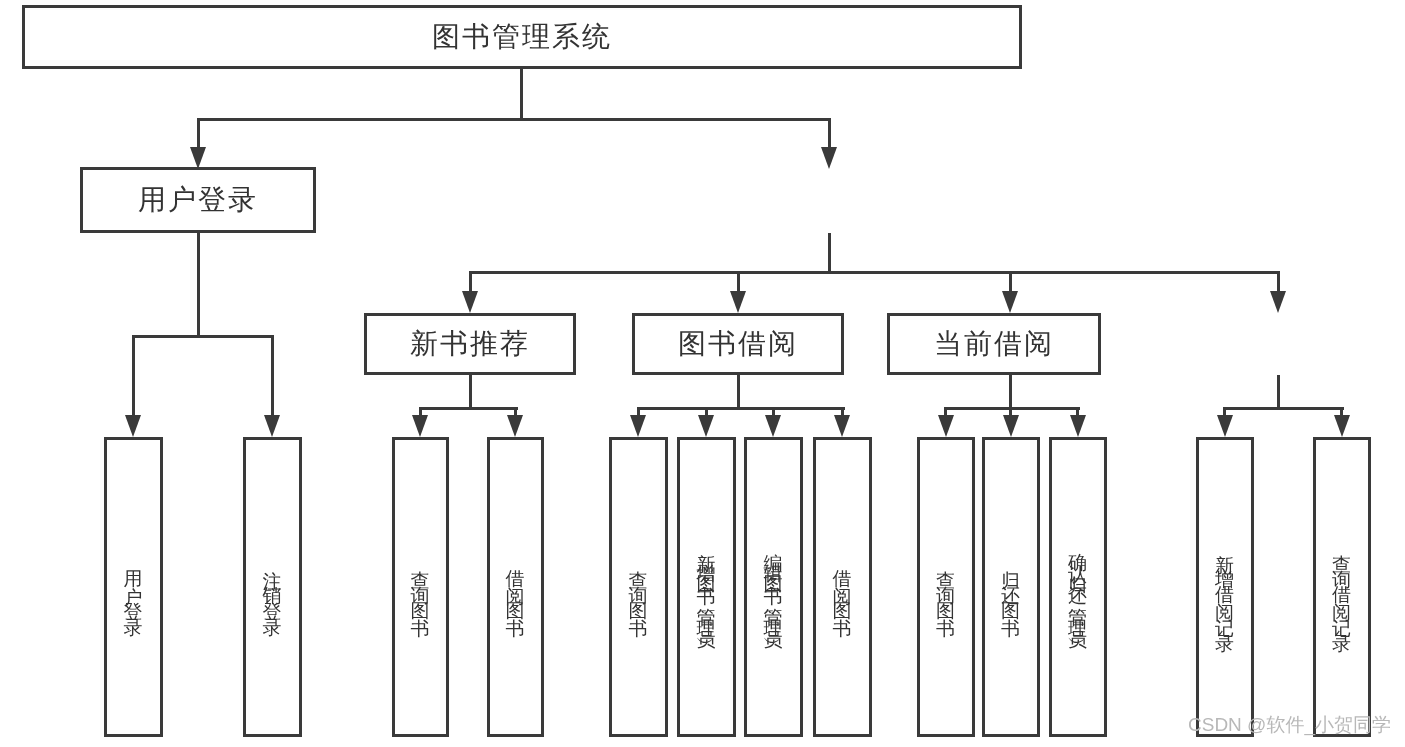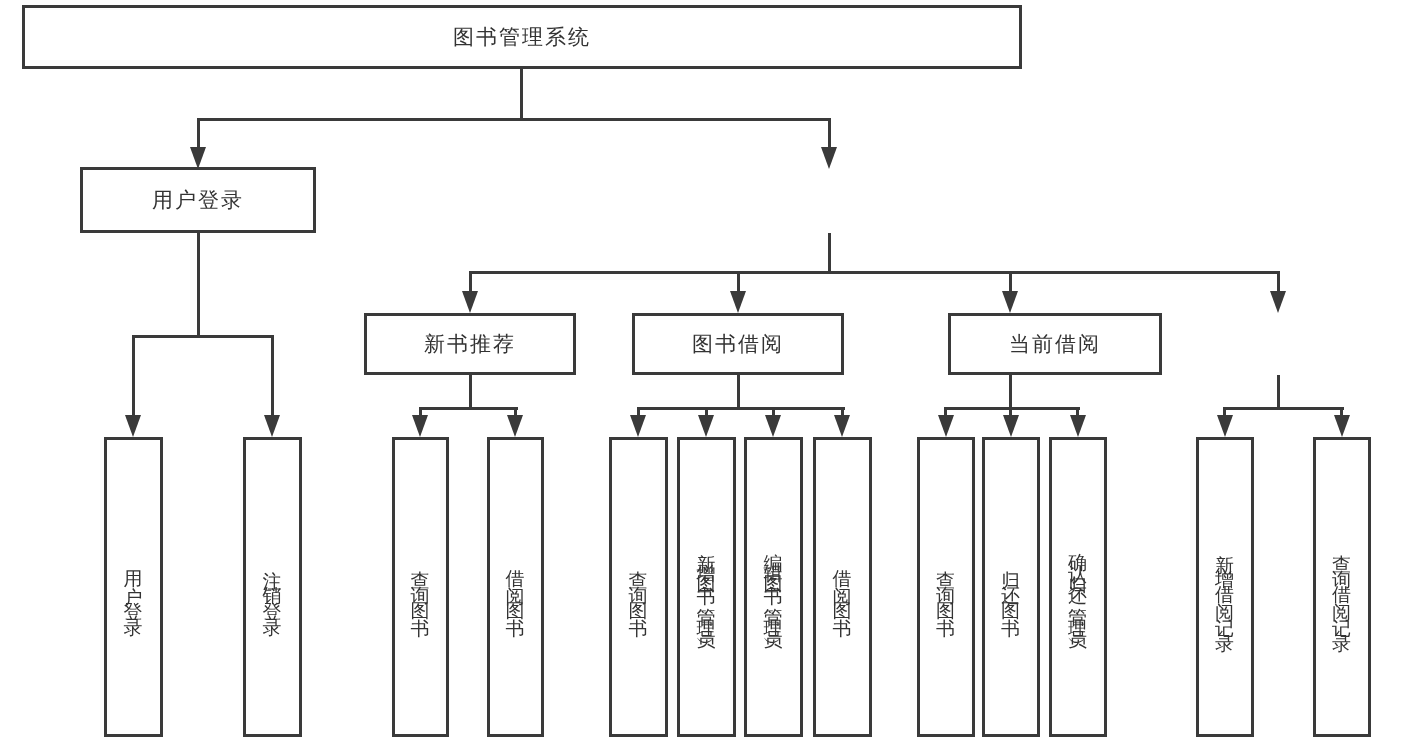--- a/index.html
+++ b/index.html
@@ -14,21 +14,21 @@
     background:var(--background);
     font-family:"Liberation Sans","DejaVu Sans",sans-serif;
     color:var(--text);
   }
   .box{
     position:absolute;box-sizing:border-box;
     border:3px solid var(--line);background:var(--background);
     display:flex;align-items:center;justify-content:center;
     text-align:center;
   }
-  .hbox{font-size:21px;letter-spacing:2px;}
+  .hbox{font-size:28px;letter-spacing:2px;}
   .vbox{font-size:19px;}
   .vbox .vtxt{
     writing-mode:vertical-rl;text-orientation:mixed;
     letter-spacing:16px;line-height:1.0;
   }
   .vbox .vtxt.tight{letter-spacing:11px;}
   .line{position:absolute;background:var(--line);}
   .v{width:3px;}
   .h{height:3px;}
   .arrow{
@@ -109,21 +109,21 @@
 
   <div class="box hbox" style="left:22px;top:5px;width:1000px;height:64px">图书管理系统</div>
 
   <div class="box hbox" style="left:80px;top:167px;width:236px;height:66px">用户登录</div>
 
 
   <div class="box hbox" style="left:364px;top:313px;width:212px;height:62px">新书推荐</div>
 
   <div class="box hbox" style="left:632px;top:313px;width:212px;height:62px">图书借阅</div>
 
-  <div class="box hbox" style="left:948px;top:313px;width:214px;height:62px">当前借阅</div>
+  <div class="box hbox" style="left:887px;top:313px;width:214px;height:62px">当前借阅</div>
 
 
   <div class="box vbox" style="left:104px;top:437px;width:59px;height:300px">
     <span class="vtxt">用户登录</span>
   </div>
   <div class="box vbox" style="left:243px;top:437px;width:59px;height:300px">
     <span class="vtxt">注销登录</span>
   </div>
 
   <div class="box vbox" style="left:392px;top:437px;width:57px;height:300px">
@@ -156,14 +156,15 @@
     <span class="vtxt tight">确认归还（管理员）</span>
   </div>
 
   <div class="box vbox" style="left:1196px;top:437px;width:58px;height:300px">
     <span class="vtxt">新增借阅记录</span>
   </div>
   <div class="box vbox" style="left:1313px;top:437px;width:58px;height:300px">
     <span class="vtxt">查询借阅记录</span>
   </div>
 
+  <div class="watermark">CSDN @软件_小贺同学</div>
 
 </div>
 
 </body></html>

